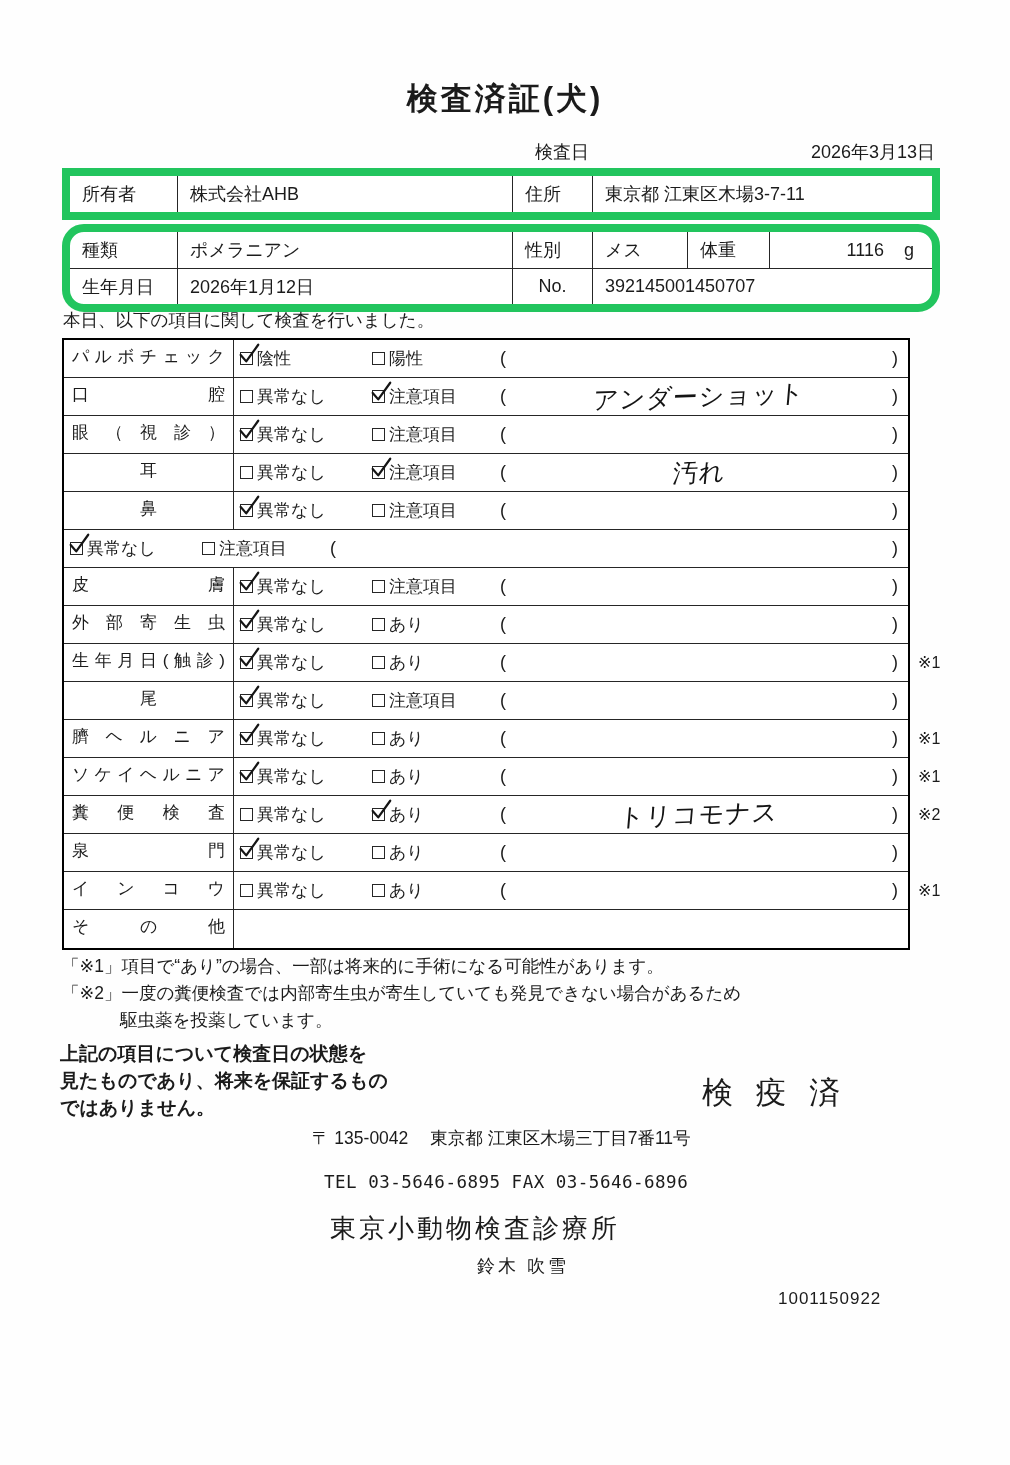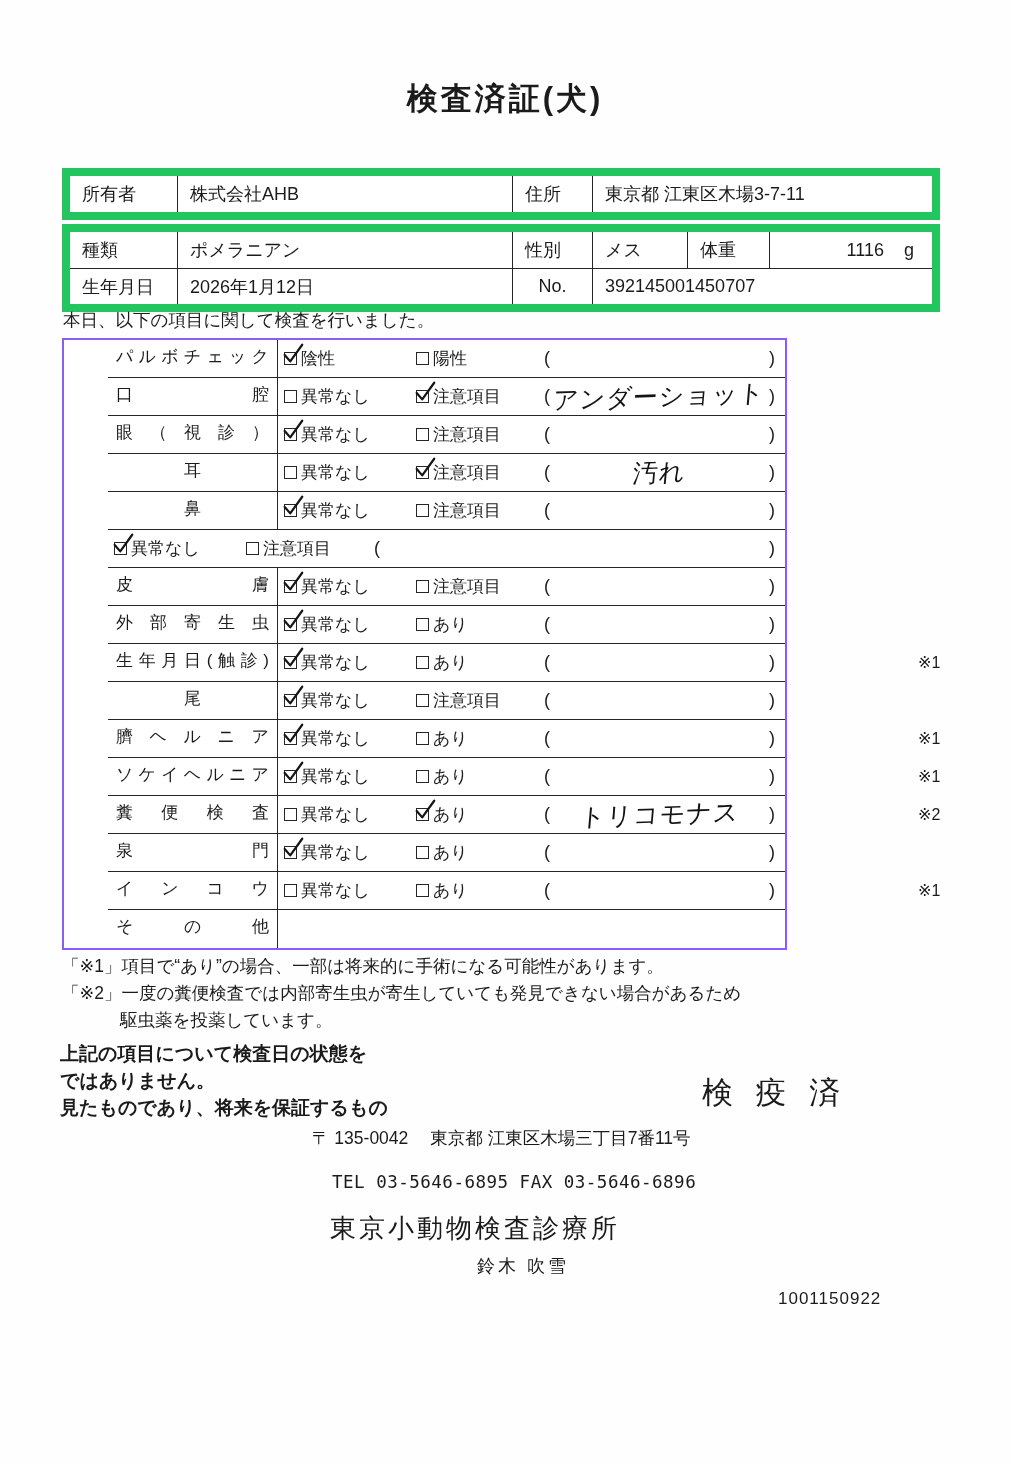--- a/index.html
+++ b/index.html
@@ -14,37 +14,37 @@
     position:absolute; top:78px; left:0; width:100%;
     text-align:center; font-size:31px; font-weight:bold; letter-spacing:3px;
   }
   .date-row {
     position:absolute; top:140px; left:535px; width:400px;
     display:flex; justify-content:space-between; font-size:18px;
   }
   
   .tbl { position:absolute; left:62px; width:878px; border:8px solid #22c55e; background:#fff; }
   .owner-tbl { top:168px; }
-  .pet-tbl { top:224px; }
+  .pet-tbl { top:224px;border-radius:22px; }
   .tbl-row { display:flex; height:36px; }
   .tbl-row + .tbl-row { border-top:1.5px solid #262626;text-align:center; }
   .c {
     display:flex; align-items:center; padding:0 12px; font-size:18px;
     border-right:1.5px solid #262626; height:100%; white-space:nowrap; overflow:hidden;
   }
   .c:last-child { border-right:none; }
   .w108{width:108px;} .w335{width:335px;} .w80{width:80px;} .w95{width:95px;} .w82{width:82px;}
   .flex1{flex:1;}
   .center-c{ justify-content:center; padding:0 4px; }
   .weight-cell{ justify-content:flex-end; gap:20px; padding-right:18px; }
 
   .intro { position:absolute; top:308px; left:63px; font-size:17.5px;text-align:center; }
 
   
-  .exam-table { position:absolute; top:338px; left:62px; width:725px; border:2px solid #8b5cf6; background:#fff;padding-left:44px; }
+  .exam-table { position:absolute; top:338px; left:62px; width:848px; border:2px solid #000000; background:#fff; }
   .exam-row { display:flex; height:38px; border-bottom:1.5px solid #262626; }
   .exam-row:last-child { border-bottom:none; }
   .exam-item {
     width:170px; height:100%; border-right:1.5px solid #262626;
     padding:0 8px; font-size:17px; line-height:34px; overflow:hidden;
   }
   .exam-item.spread { text-align:justify; text-align-last:justify; }
   .exam-item.center { text-align:center; text-align-last:center; }
   .exam-body { flex:1; display:flex; align-items:center; padding-left:6px; min-width:0; }
   .opt { display:flex; align-items:center; width:132px; font-size:17px; flex:none; }
@@ -60,32 +60,36 @@
 
   .footnotes { position:absolute; top:953px; left:62px; font-size:17.5px; line-height:27px; }
   .fn-indent { padding-left:58px; }
 
   .disclaimer { position:absolute; top:1040px; left:60px; font-size:19px; font-weight:bold; line-height:27px; }
 
   .stamp { position:absolute; top:1072px; left:702px; font-size:31px; letter-spacing:7px; white-space:nowrap; }
 
   .addr { position:absolute; top:1126px; left:312px; font-size:17.5px; white-space:nowrap; }
   .addr .zip { margin-right:22px; }
-  .tel { position:absolute; top:1172px; left:332px; font-size:17.5px; font-family:"DejaVu Sans Mono","Liberation Mono",monospace; letter-spacing:.5px; }
+  .tel { position:absolute; top:1172px; left:324px; font-size:17.5px; font-family:"DejaVu Sans Mono","Liberation Mono",monospace; letter-spacing:.5px; }
   .clinic { position:absolute; top:1211px; left:330px; font-size:26px; letter-spacing:3px; }
   .vet { position:absolute; top:1254px; left:477px; font-size:18px; letter-spacing:3px; }
   .docnum { position:absolute; top:1289px; left:778px; font-size:17px; letter-spacing:1px; }
 </style>
 </head>
 <body>
 
 <div class="page">
 
   <div class="title">検査済証(犬)</div>
 
+  <div class="date-row">
+    <span>検査日</span>
+    <span>2026年3月13日</span>
+  </div>
 
   <div class="tbl owner-tbl">
     <div class="tbl-row">
       <div class="c w108">所有者</div>
       <div class="c w335">株式会社AHB</div>
       <div class="c w80">住所</div>
       <div class="c flex1">東京都 江東区木場3-7-11</div>
     </div>
   </div>
 
@@ -449,22 +453,22 @@
     </div>
 
   <div class="footnotes">
     <div>「※1」項目で“あり”の場合、一部は将来的に手術になる可能性があります。</div>
     <div>「※2」一度の糞便検査では内部寄生虫が寄生していても発見できない場合があるため</div>
     <div class="fn-indent">駆虫薬を投薬しています。</div>
   </div>
 
   <div class="disclaimer">
     <div>上記の項目について検査日の状態を</div>
+    <div>見たものであり、将来を保証するもの</div>
     <div>ではありません。</div>
-    <div>見たものであり、将来を保証するもの</div>
   </div>
 
   <div class="stamp">検 疫 済</div>
 
   <div class="addr">
     <span class="zip">〒 135-0042</span><span>東京都 江東区木場三丁目7番11号</span>
   </div>
 
   <div class="tel">TEL 03-5646-6895  FAX 03-5646-6896</div>
 

